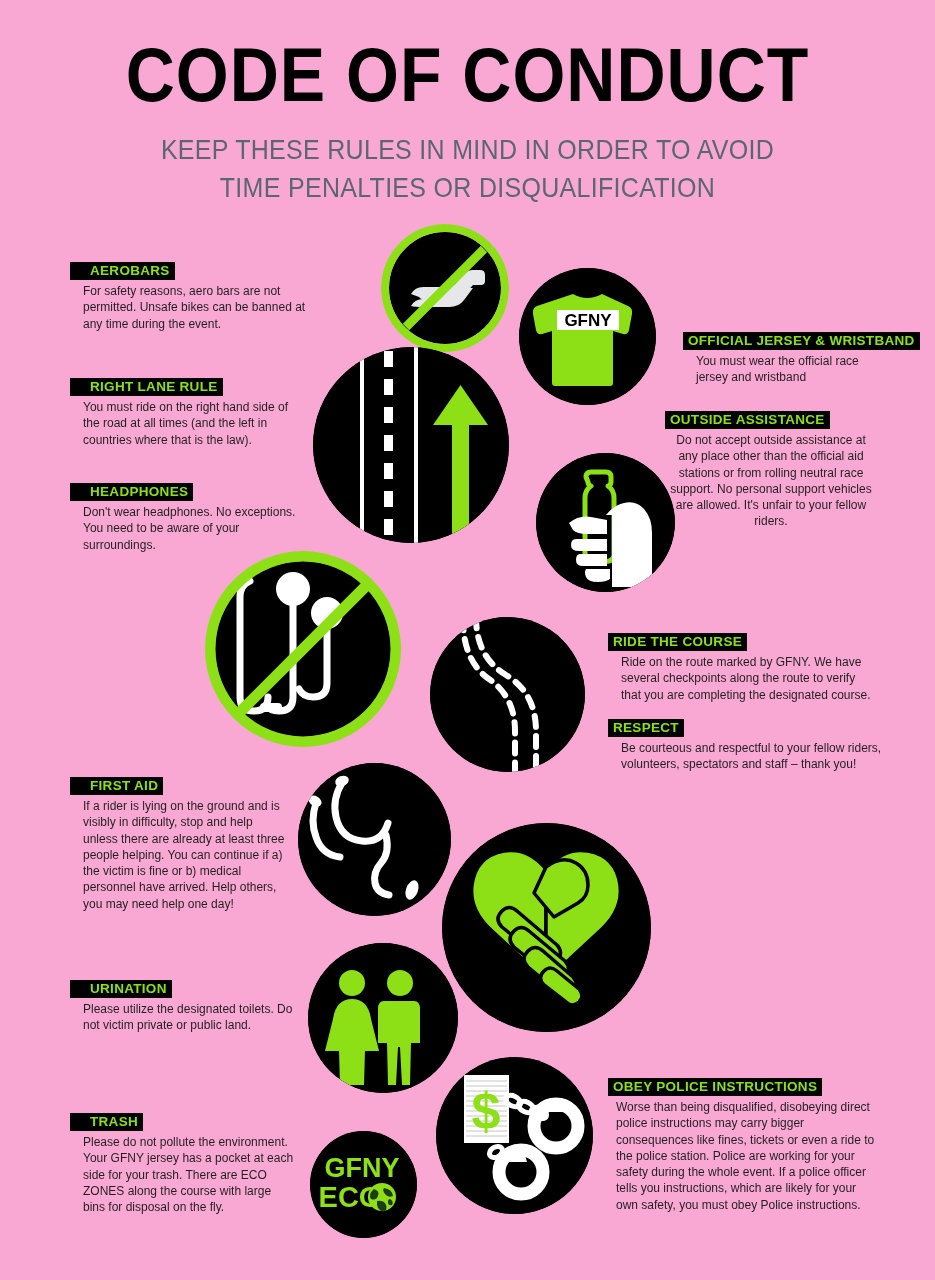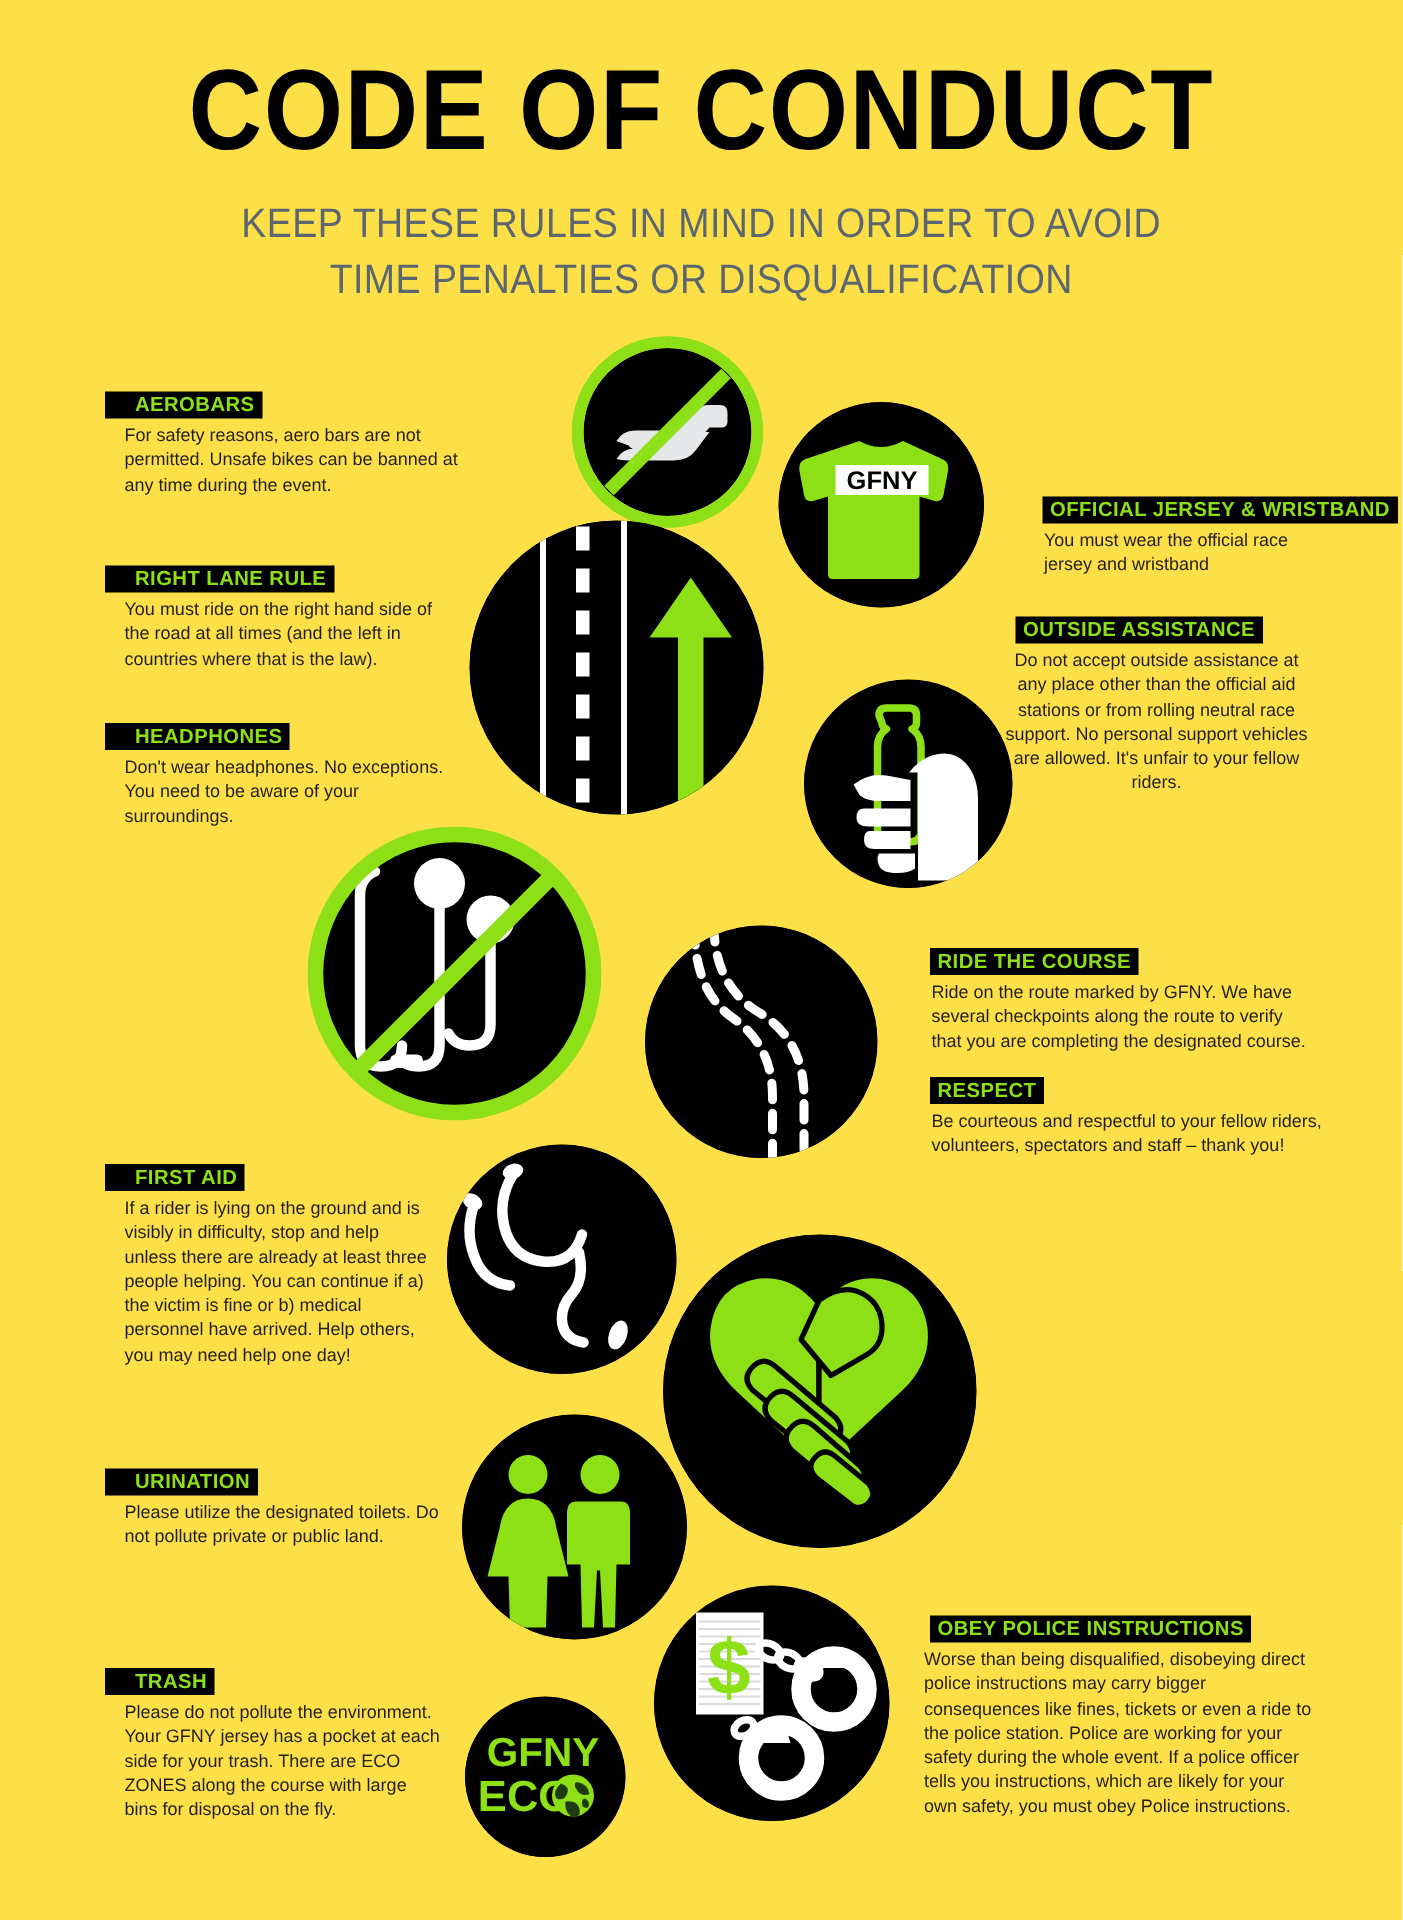--- a/index.html
+++ b/index.html
@@ -5,21 +5,21 @@
   * { box-sizing: border-box; margin: 0; padding: 0; }
   html, body {
     width: 935px; height: 1280px;
     background: #ffffff;
     font-family: "Liberation Sans", sans-serif;
     overflow: hidden;
   }
   #poster {
     position: relative;
     width: 935px; height: 1280px;
-    background: #fde047;
+    background: #f9a8d4;
   }
 
   
   .header { position: absolute; top: 0; left: 0; width: 935px; text-align: center; }
   .title {
     font-size: 68px;
     font-weight: 700;
     letter-spacing: 1px;
     color: #000000;
     margin-top: 30px;
@@ -51,21 +51,21 @@
     white-space: nowrap;
   }
   .block .body {
     font-size: 12px;
     line-height: 16.3px;
     color: #231f20;
     padding-top: 3px;
   }
   .block.left  .hd { margin-left: 0; padding-left: 20px; }
   .block.left  .body { padding-left: 13px; }
-  .block.right .hd { margin-left: 12px; }
+  .block.right .hd { margin-left: 0; }
   .block.right .body { padding-left: 13px; }
   .block.rightalign { text-align: right; }
   .block.rightalign .body { padding-left: 0; padding-right: 6px; text-align: center; }
 
   
   .circle {
     position: absolute;
     border-radius: 50%;
     background: #000000;
     overflow: hidden;
@@ -290,21 +290,21 @@
     <div class="body">Don't wear headphones. No exceptions. You need to be aware of your surroundings.</div>
   </div>
 
   <div class="block left" style="left:70px; top:776px; width:216px;">
     <div class="hd">FIRST AID</div>
     <div class="body">If a rider is lying on the ground and is visibly in difficulty, stop and help unless there are already at least three people helping. You can continue if a) the victim is fine or b) medical personnel have arrived. Help others, you may need help one day!</div>
   </div>
 
   <div class="block left" style="left:70px; top:979px; width:230px;">
     <div class="hd">URINATION</div>
-    <div class="body">Please utilize the designated toilets. Do not pollute private or public land.</div>
+    <div class="body">Please utilize the designated toilets. Do not victim private or public land.</div>
   </div>
 
   <div class="block left" style="left:70px; top:1112px; width:225px;">
     <div class="hd">TRASH</div>
     <div class="body">Please do not pollute the environment. Your GFNY jersey has a pocket at each side for your trash. There are ECO ZONES along the course with large bins for disposal on the fly.</div>
   </div>
 
   <div class="block right" style="left:683px; top:331px; width:210px;">
     <div class="hd">OFFICIAL JERSEY &amp; WRISTBAND</div>
     <div class="body">You must wear the official race jersey and wristband</div>

